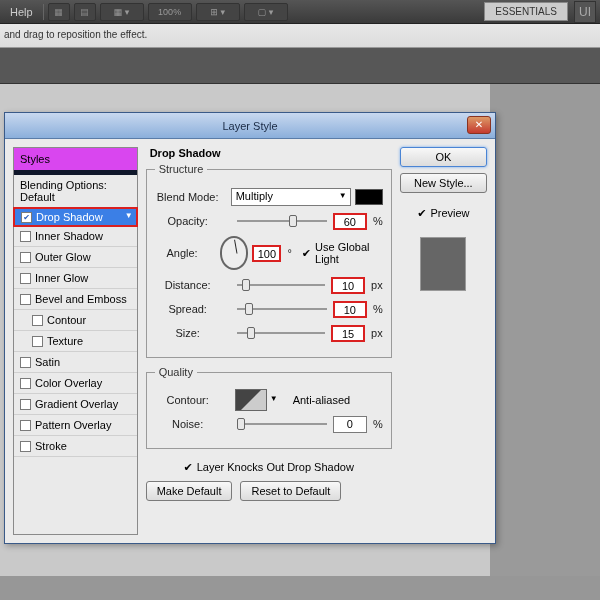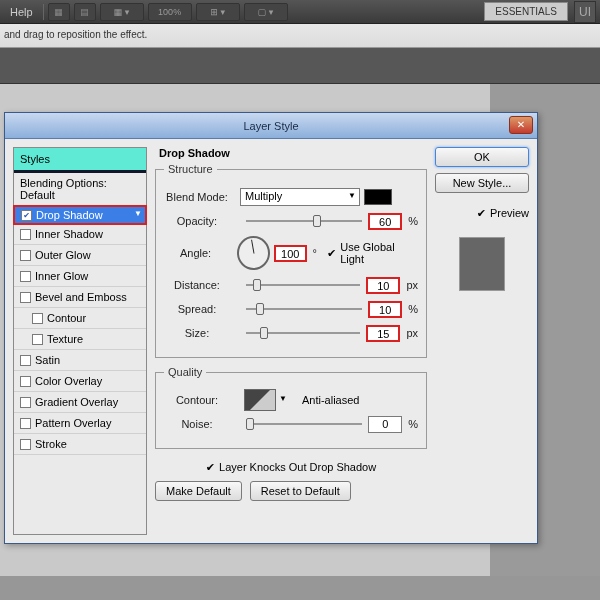--- a/index.html
+++ b/index.html
@@ -8,26 +8,26 @@
 .topbar .menu{color:#ccc;padding:2px 6px}
 .topbar .tb-btn{width:22px;height:18px;background:#444;border:1px solid #333;border-radius:2px;display:flex;align-items:center;justify-content:center;color:#888;font-size:9px}
 .topbar .dd{width:44px;height:18px;background:#444;border:1px solid #333;border-radius:2px;color:#999;font-size:9px;display:flex;align-items:center;justify-content:center}
 .topbar .essentials{margin-left:auto;background:#ccc;color:#333;padding:3px 10px;border:1px solid #888;font-size:10px;font-weight:normal}
 .topbar .ui{background:#555;color:#aaa;padding:3px 4px;border:1px solid #333;font-size:12px;margin-left:2px}
 .hintbar{height:24px;background:linear-gradient(#e8e8e8,#dcdcdc);border-bottom:1px solid #999;color:#333;padding:5px 4px;font-size:10px}
 .canvasarea{position:absolute;top:48px;left:0;right:0;height:36px;background:#575757;border-bottom:1px solid #333}
 .workbg{position:absolute;top:84px;left:0;right:110px;bottom:24px;background:#c9c9c9}
 .rpanel{position:absolute;top:84px;right:0;width:110px;bottom:24px;background:#9a9a9a}
 .botbar{position:absolute;bottom:0;left:0;right:0;height:24px;background:#979797}
-.dialog{position:absolute;top:112px;left:4px;width:534px;height:432px;background:#ebebeb;border:1px solid #3a5a88;box-shadow:2px 2px 6px rgba(0,0,0,.3)}
+.dialog{position:absolute;top:112px;left:4px;width:492px;height:432px;background:#ebebeb;border:1px solid #3a5a88;box-shadow:2px 2px 6px rgba(0,0,0,.3)}
 .dlg-title{height:26px;background:linear-gradient(#c8d8ef,#8bafdb);border-bottom:1px solid #5a7ca8;display:flex;align-items:center;justify-content:center;color:#1a2a44;font-size:12px;position:relative}
 .closex{position:absolute;right:4px;top:3px;width:24px;height:18px;background:linear-gradient(#d96,#c43a2f);border:1px solid #832;border-radius:3px;color:#fff;text-align:center;line-height:16px;font-size:10px}
 .dlg-body{display:flex;padding:8px 8px 8px 8px;gap:8px;height:calc(100% - 26px)}
 .styles{width:134px;border:1px solid #8a8a8a;background:#eaeaea;padding:0}
-.styles .hdr{background:#5eead4;padding:5px 6px;border-bottom:3px solid #0f172a}
+.styles .hdr{background:#d946ef;padding:5px 6px;border-bottom:5px solid #0f172a}
 .styles .row{padding:4px 6px;display:flex;align-items:center;gap:4px;border-bottom:1px solid #d0d0d0;cursor:default}
 .styles .row.sel{background:#3b7fe6;color:#fff}
 .styles .row.indent{padding-left:18px}
 .styles .cb{width:11px;height:11px;border:1px solid #7a7a7a;background:#fff;display:inline-flex;align-items:center;justify-content:center;font-size:8px;color:#2a5ab8}
 .main{flex:1;position:relative}
 fieldset{border:1px solid #9a9a9a;padding:8px 8px 10px 8px;margin-bottom:8px}
 legend{padding:0 4px;color:#333;font-weight:normal}
 .frow{display:flex;align-items:center;margin:4px 0;height:20px}
 .lab{width:76px;text-align:center;padding-right:10px;color:#222}
 .sel{height:18px;border:1px solid #7a7a7a;background:#fff;padding:1px 16px 1px 4px;position:relative;min-width:120px}
@@ -37,21 +37,21 @@
 .slider .track{position:absolute;top:6px;left:0;right:0;height:2px;background:#999}
 .slider .thumb{position:absolute;top:1px;width:8px;height:12px;background:#e8e8e8;border:1px solid #666;border-radius:2px}
 .numbox{width:34px;height:17px;border:1px solid #7a7a7a;background:#fff;text-align:center;line-height:15px}
 .numbox.hl{border:2px solid #da2020}
 .anglewheel{width:34px;height:34px;border:2px solid #666;border-radius:50%;position:relative;background:#eee}
 .anglewheel .hand{position:absolute;top:15px;left:15px;width:14px;height:1px;background:#222;transform-origin:left center}
 .unit{margin-left:6px;color:#222}
 .contour{width:32px;height:22px;border:1px solid #666;background:linear-gradient(135deg,#444 49%,#ccc 51%);margin-left:4px;position:relative}
 .contour::after{content:"▼";position:absolute;right:-12px;top:4px;font-size:8px}
 .btn{height:20px;border:1px solid #7a7a7a;background:linear-gradient(#f8f8f8,#dcdcdc);border-radius:3px;padding:0 10px;line-height:18px;text-align:center;cursor:default}
-.right{width:94px;display:flex;flex-direction:column;gap:6px;align-items:flex-end}
+.right{width:94px;display:flex;flex-direction:column;gap:6px;align-items:center}
 .right .btn{width:100%}
 .btn.primary{border:1px solid #4a84d4;box-shadow:0 0 3px #6fa8ef}
 .preview-sw{width:46px;height:54px;background:#666;margin:4px auto;border:1px solid #999}
 </style>
 </head>
 <body>
 
 <div class="topbar">
   <span class="menu">Help</span>
   <span style="width:1px;height:16px;background:#666"></span>

